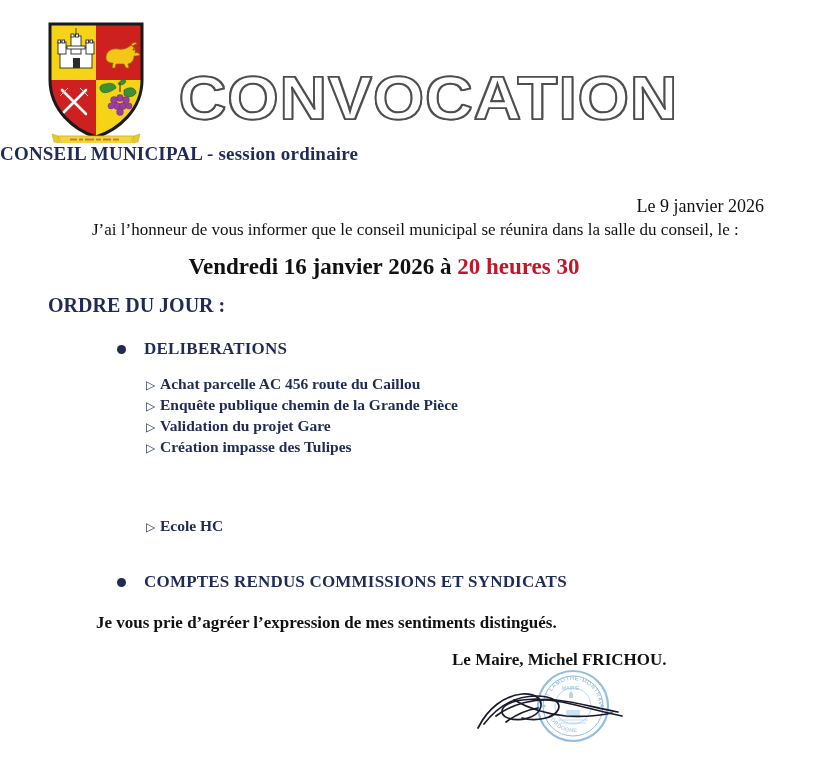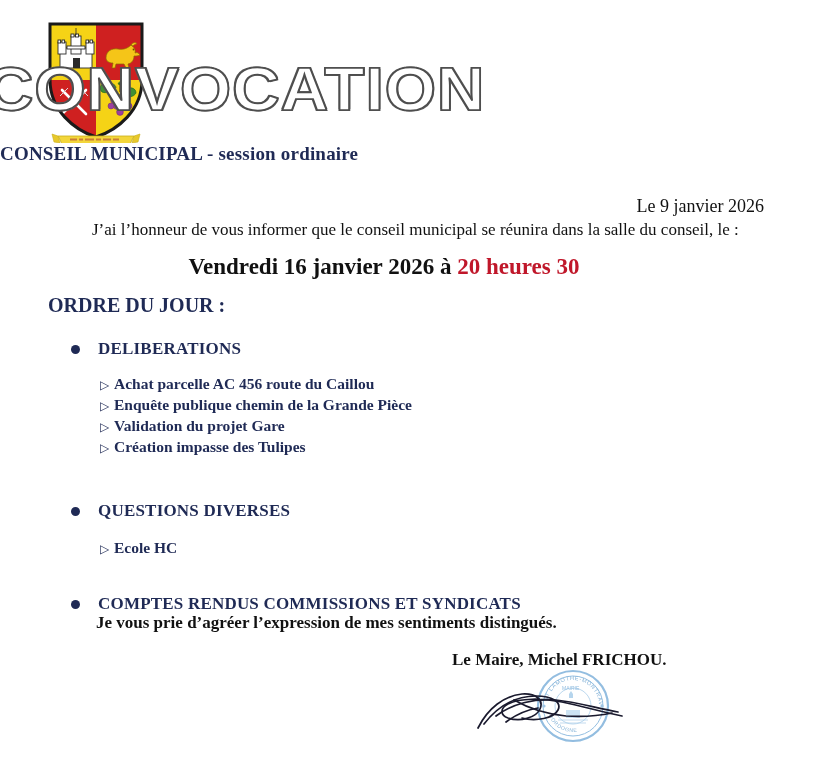--- a/index.html
+++ b/index.html
@@ -25,23 +25,23 @@
     top: 18px;
     width: 112px;
     height: 125px;
   }
   .crest svg { display: block; width: 112px; height: 125px; }
 
   
   .title-wrap {
     position: absolute;
     left: 0;
-    top: 55px;
+    top: 64px;
     width: 664px;
-    text-align: left;
+    text-align: right;
   }
   .title {
     display: inline-block;
     font-family: "Liberation Sans", "DejaVu Sans", sans-serif;
     font-weight: 700;
     font-size: 62px;
     line-height: 68px;
     letter-spacing: 1px;
     color: #ffffff;
     -webkit-text-stroke: 1.6px #4d4d4d;
@@ -108,20 +108,21 @@
     font-weight: 700;
     color: #1f2a55;
   }
 
   
   .agenda {
     position: absolute;
     left: 0;
     top: 338px;
     width: 712px;
+    padding-left: 46px;
   }
   .group { position: relative; }
   .group-head {
     position: relative;
     padding-left: 98px;
     font-size: 17px;
     font-weight: 700;
     color: #1f2a55;
     letter-spacing: 0.2px;
     line-height: 22px;
@@ -299,24 +300,20 @@
       <div class="gap-a"></div>
       <div class="sub"><span class="tri">▷</span><span>Achat parcelle AC 456 route du Caillou</span></div>
       <div class="sub"><span class="tri">▷</span><span>Enquête publique chemin de la Grande Pièce</span></div>
       <div class="sub"><span class="tri">▷</span><span>Validation du projet Gare</span></div>
       <div class="sub"><span class="tri">▷</span><span>Création impasse des Tulipes</span></div>
     </div>
 
     <div class="gap-b"></div>
 
     <div class="group">
-      <div class="group-head">
-        <span class="dot"></span>
-        <span>QUESTIONS DIVERSES</span>
-      </div>
       <div class="gap-c"></div>
       <div class="sub"><span class="tri">▷</span><span>Ecole HC</span></div>
     </div>
 
     <div class="gap-d"></div>
 
     <div class="group">
       <div class="group-head">
         <span class="dot"></span>
         <span>COMPTES RENDUS COMMISSIONS ET SYNDICATS</span>

